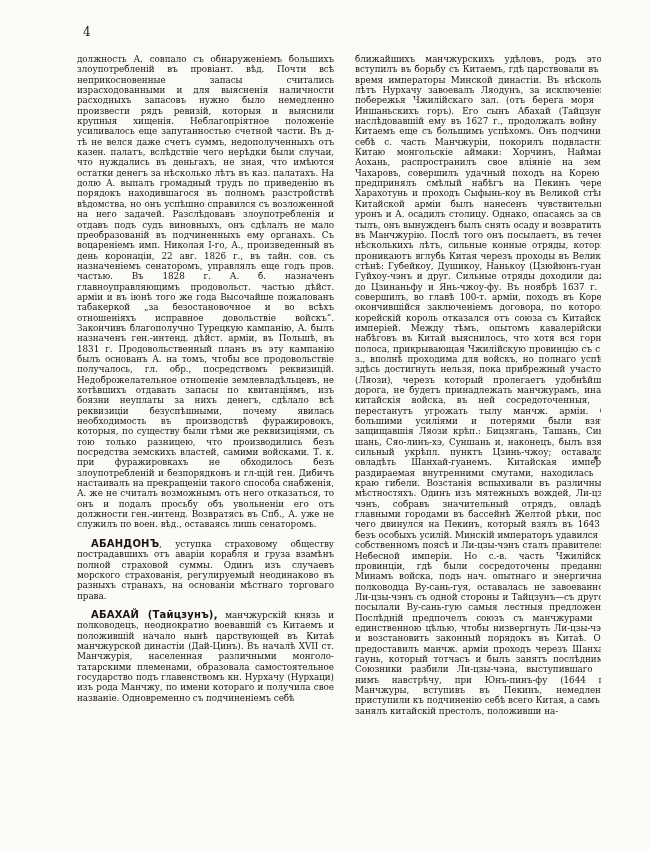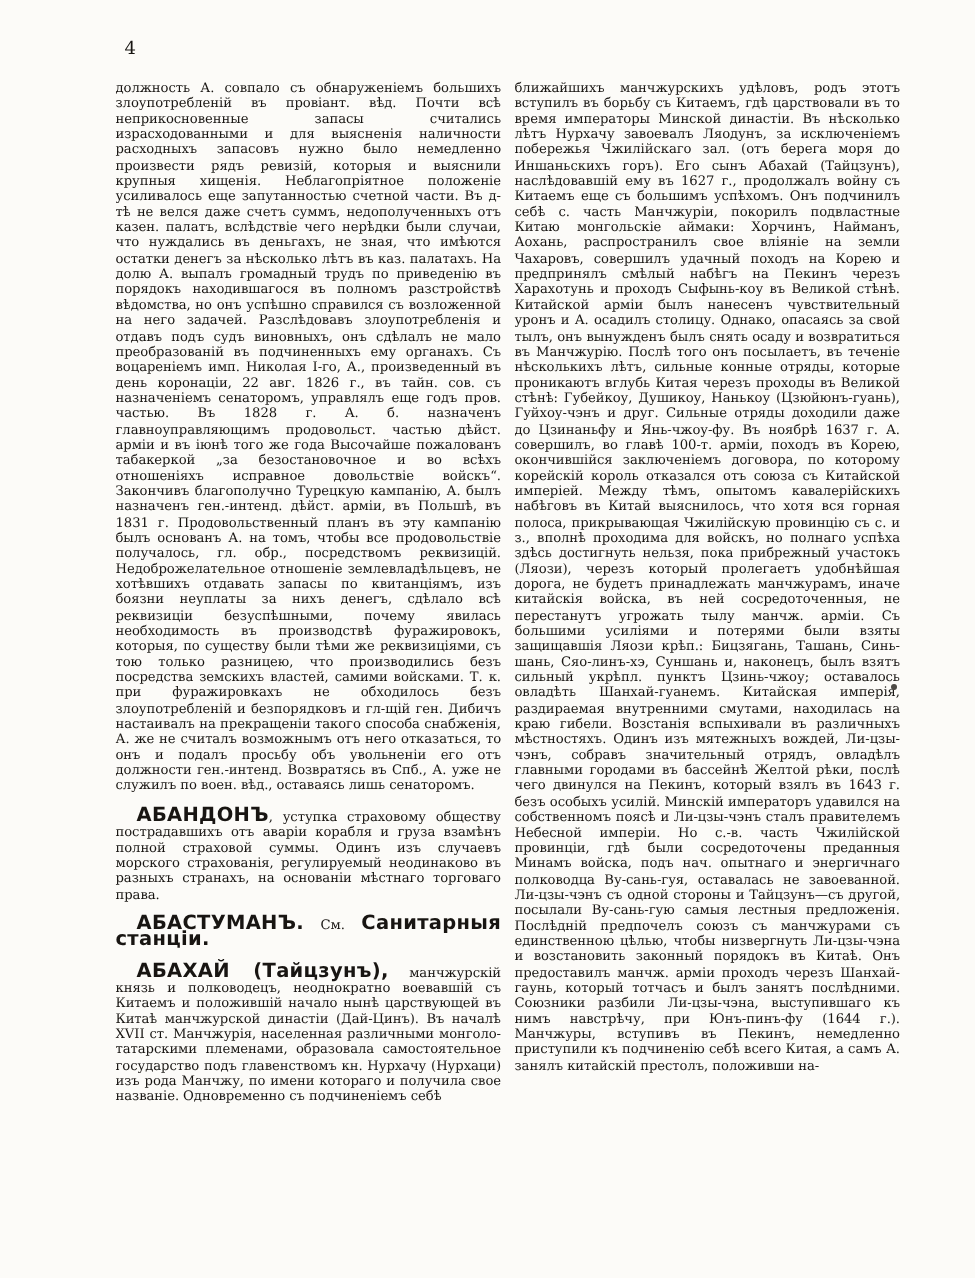--- a/index.html
+++ b/index.html
@@ -31,42 +31,42 @@
     font-family: "DejaVu Sans", "Liberation Sans", sans-serif;
     font-weight: bold;
     font-size: 13px;
     letter-spacing: 0.4px;
   }
   .columns {
     position: absolute;
     top: 54px; left: 77px;
     width: 524px; height: 792px;
     display: flex;
-    gap: 9px;
+    gap: 21px;
     overflow: hidden;
   }
   .col {
     width: 257px;
     min-width: 257px;
     text-align: justify;
     font-size: 8.8px;
     line-height: 10.35px;
     letter-spacing: -0.05px;
     overflow: hidden;
   }
   .para {
     margin: 0;
     text-indent: 14px;
   }
   .para.continuation { text-indent: 0; }
   .para.entry { margin-top: 9px; }
   .headword {
     font-family: "DejaVu Sans", "Liberation Sans", sans-serif;
     font-weight: bold;
-    font-size: 13px;
+    font-size: 10px;
     letter-spacing: 0.2px;
   }
   .ink-dot {
     position: absolute;
     left: 594px; top: 456px;
     width: 4px; height: 4px;
     border-radius: 50%;
     background: #4d4a45;
   }
 </style>
@@ -74,21 +74,20 @@
 <body>
 
 <div class="page">
   <div class="header">
     <span class="pagenum">4</span>
   </div>
   <div class="columns">
     <div class="col" id="col-left">
         <p class="para continuation"><span>должность А. совпало съ обнаруженіемъ большихъ злоупотребленій въ провіант. вѣд. Почти всѣ неприкосновенные запасы считались израсходованными и для выясненія наличности расходныхъ запасовъ нужно было немедленно произвести рядъ ревизій, которыя и выяснили крупныя хищенія. Неблагопріятное положеніе усиливалось еще запутанностью счетной части. Въ д-тѣ не велся даже счетъ суммъ, недополученныхъ отъ казен. палатъ, вслѣдствіе чего нерѣдки были случаи, что нуждались въ деньгахъ, не зная, что имѣются остатки денегъ за нѣсколько лѣтъ въ каз. палатахъ. На долю А. выпалъ громадный трудъ по приведенію въ порядокъ находившагося въ полномъ разстройствѣ вѣдомства, но онъ успѣшно справился съ возложенной на него задачей. Разслѣдовавъ злоупотребленія и отдавъ подъ судъ виновныхъ, онъ сдѣлалъ не мало преобразованій въ подчиненныхъ ему органахъ. Съ воцареніемъ имп. Николая I-го, А., произведенный въ день коронаціи, 22 авг. 1826 г., въ тайн. сов. съ назначеніемъ сенаторомъ, управлялъ еще годъ пров. частью. Въ 1828 г. А. б. назначенъ главноуправляющимъ продовольст. частью дѣйст. арміи и въ іюнѣ того же года Высочайше пожалованъ табакеркой „за безостановочное и во всѣхъ отношеніяхъ исправное довольствіе войскъ“. Закончивъ благополучно Турецкую кампанію, А. былъ назначенъ ген.-интенд. дѣйст. арміи, въ Польшѣ, въ 1831 г. Продовольственный планъ въ эту кампанію былъ основанъ А. на томъ, чтобы все продовольствіе получалось, гл. обр., посредствомъ реквизицій. Недоброжелательное отношеніе землевладѣльцевъ, не хотѣвшихъ отдавать запасы по квитанціямъ, изъ боязни неуплаты за нихъ денегъ, сдѣлало всѣ реквизиціи безуспѣшными, почему явилась необходимость въ производствѣ фуражировокъ, которыя, по существу были тѣми же реквизиціями, съ тою только разницею, что производились безъ посредства земскихъ властей, самими войсками. Т. к. при фуражировкахъ не обходилось безъ злоупотребленій и безпорядковъ и гл-щій ген. Дибичъ настаивалъ на прекращеніи такого способа снабженія, А. же не считалъ возможнымъ отъ него отказаться, то онъ и подалъ просьбу объ увольненіи его отъ должности ген.-интенд. Возвратясь въ Спб., А. уже не служилъ по воен. вѣд., оставаясь лишь сенаторомъ.</span></p>
         <p class="para entry"><span class="headword">АБАНДОНЪ</span><span>, уступка страховому обществу пострадавшихъ отъ аваріи корабля и груза взамѣнъ полной страховой суммы. Одинъ изъ случаевъ морского страхованія, регулируемый неодинаково въ разныхъ странахъ, на основаніи мѣстнаго торговаго права.</span></p>
-        <p class="para entry"><span class="headword">АБАСТУМАНЪ.</span><span> См. </span><span class="headword">Санитарныя станціи.</span></p>
         <p class="para entry"><span class="headword">АБАХАЙ (Тайцзунъ),</span><span> манчжурскій князь и полководецъ, неоднократно воевавшій съ Китаемъ и положившій начало нынѣ царствующей въ Китаѣ манчжурской династіи (Дай-Цинъ). Въ началѣ XVII ст. Манчжурія, населенная различными монголо-татарскими племенами, образовала самостоятельное государство подъ главенствомъ кн. Нурхачу (Нурхаци) изъ рода Манчжу, по имени котораго и получила свое названіе. Одновременно съ подчиненіемъ себѣ</span></p>
       </div>
     <div class="col" id="col-right">
         <p class="para continuation"><span>ближайшихъ манчжурскихъ удѣловъ, родъ этотъ вступилъ въ борьбу съ Китаемъ, гдѣ царствовали въ то время императоры Минской династіи. Въ нѣсколько лѣтъ Нурхачу завоевалъ Ляодунъ, за исключеніемъ побережья Чжилійскаго зал. (отъ берега моря до Иншаньскихъ горъ). Его сынъ Абахай (Тайцзунъ), наслѣдовавшій ему въ 1627 г., продолжалъ войну съ Китаемъ еще съ большимъ успѣхомъ. Онъ подчинилъ себѣ с. часть Манчжуріи, покорилъ подвластные Китаю монгольскіе аймаки: Хорчинъ, Найманъ, Аохань, распространилъ свое вліяніе на земли Чахаровъ, совершилъ удачный походъ на Корею и предпринялъ смѣлый набѣгъ на Пекинъ черезъ Харахотунь и проходъ Сыфынь-коу въ Великой стѣнѣ. Китайской арміи былъ нанесенъ чувствительный уронъ и А. осадилъ столицу. Однако, опасаясь за свой тылъ, онъ вынужденъ былъ снять осаду и возвратиться въ Манчжурію. Послѣ того онъ посылаетъ, въ теченіе нѣсколькихъ лѣтъ, сильные конные отряды, которые проникаютъ вглубь Китая черезъ проходы въ Великой стѣнѣ: Губейкоу, Душикоу, Нанькоу (Цзюйюнъ-гуань), Гуйхоу-чэнъ и друг. Сильные отряды доходили даже до Цзинаньфу и Янь-чжоу-фу. Въ ноябрѣ 1637 г. А. совершилъ, во главѣ 100-т. арміи, походъ въ Корею, окончившійся заключеніемъ договора, по которому корейскій король отказался отъ союза съ Китайской имперіей. Между тѣмъ, опытомъ кавалерійскихъ набѣговъ въ Китай выяснилось, что хотя вся горная полоса, прикрывающая Чжилійскую провинцію съ с. и з., вполнѣ проходима для войскъ, но полнаго успѣха здѣсь достигнуть нельзя, пока прибрежный участокъ (Ляози), черезъ который пролегаетъ удобнѣйшая дорога, не будетъ принадлежать манчжурамъ, иначе китайскія войска, въ ней сосредоточенныя, не перестанутъ угрожать тылу манчж. арміи. Съ большими усиліями и потерями были взяты защищавшія Ляози крѣп.: Бицзягань, Ташань, Синь-шань, Сяо-линъ-хэ, Суншань и, наконецъ, былъ взятъ сильный укрѣпл. пунктъ Цзинь-чжоу; оставалось овладѣть Шанхай-гуанемъ. Китайская имперія, раздираемая внутренними смутами, находилась на краю гибели. Возстанія вспыхивали въ различныхъ мѣстностяхъ. Одинъ изъ мятежныхъ вождей, Ли-цзы-чэнъ, собравъ значительный отрядъ, овладѣлъ главными городами въ бассейнѣ Желтой рѣки, послѣ чего двинулся на Пекинъ, который взялъ въ 1643 г. безъ особыхъ усилій. Минскій императоръ удавился на собственномъ поясѣ и Ли-цзы-чэнъ сталъ правителемъ Небесной имперіи. Но с.-в. часть Чжилійской провинціи, гдѣ были сосредоточены преданныя Минамъ войска, подъ нач. опытнаго и энергичнаго полководца Ву-сань-гуя, оставалась не завоеванной. Ли-цзы-чэнъ съ одной стороны и Тайцзунъ—съ другой, посылали Ву-сань-гую самыя лестныя предложенія. Послѣдній предпочелъ союзъ съ манчжурами съ единственною цѣлью, чтобы низвергнуть Ли-цзы-чэна и возстановить законный порядокъ въ Китаѣ. Онъ предоставилъ манчж. арміи проходъ черезъ Шанхай-гаунь, который тотчасъ и былъ занятъ послѣдними. Союзники разбили Ли-цзы-чэна, выступившаго къ нимъ навстрѣчу, при Юнъ-пинъ-фу (1644 г.). Манчжуры, вступивъ въ Пекинъ, немедленно приступили къ подчиненію себѣ всего Китая, а самъ А. занялъ китайскій престолъ, положивши на-</span></p>
       </div>
   </div>
   <div class="ink-dot"></div>
 </div>
 
 </body></html>

